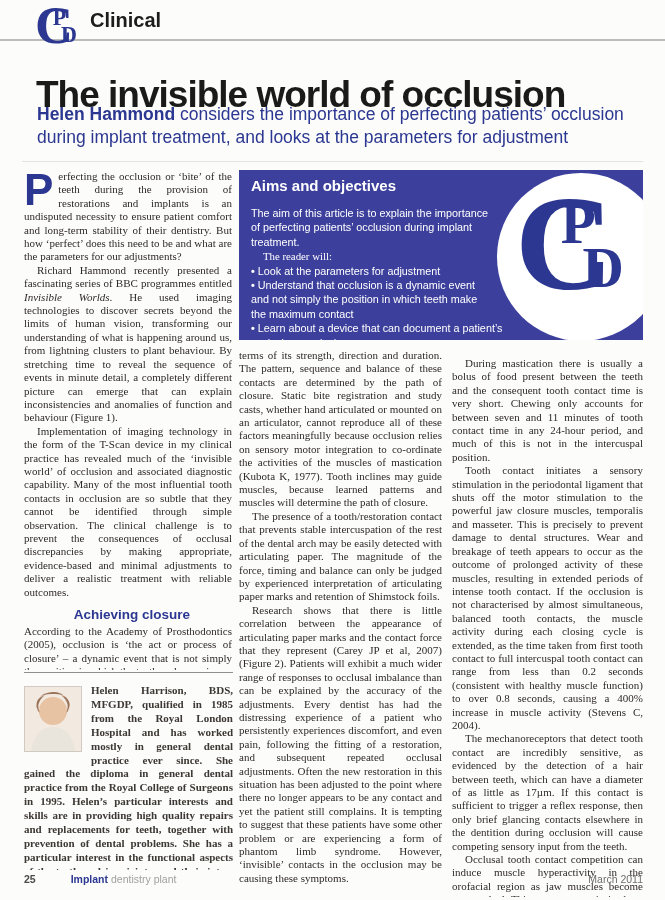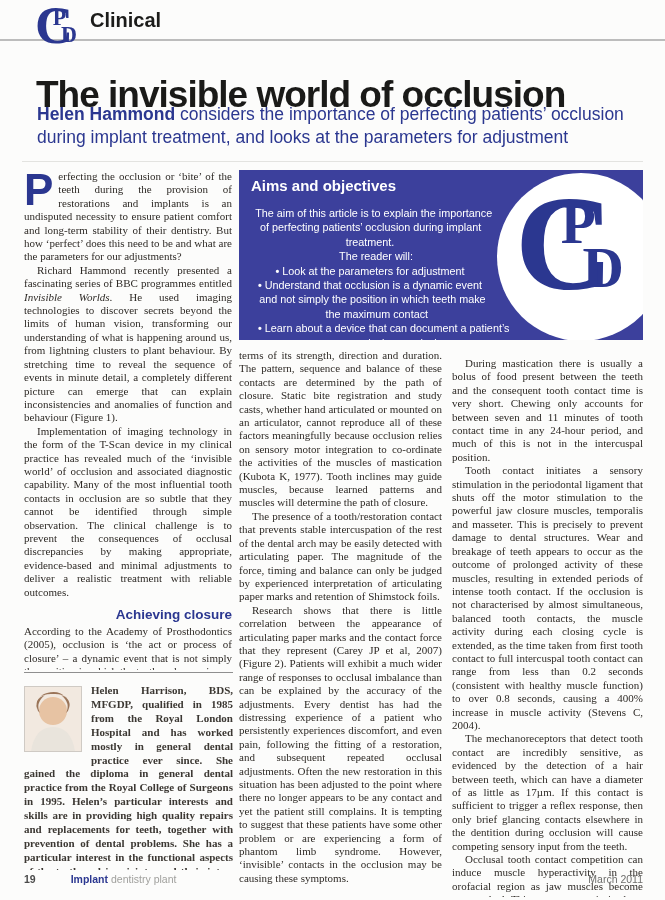--- a/index.html
+++ b/index.html
@@ -38,38 +38,38 @@
   #col2 { left:239px; top:349px; width:203px; height:540px; }
   #col3 { left:452px; top:357px; width:191px; height:540px; }
   .col p { margin:0; }
   .col p.ind { text-indent:13px; }
   .dropcap {
     float:left; font:bold 44px/36px "Liberation Sans", sans-serif;
     color:#2b3790; padding:2px 5px 0 0;
   }
   .subhead {
     font:bold 13.5px "Liberation Sans", sans-serif; color:#2b3790;
-    margin:8px 0 3px 8px; text-align:right;
+    margin:8px 0 3px 8px; text-align:center;
   }
 
   
   #aims-box {
     position:absolute; left:239px; top:170px; width:404px; height:170px;
     background:#3c409c; color:#fff; box-sizing:border-box; padding:7px 0 6px 12px;
     font-family:"Liberation Sans", sans-serif; overflow:hidden;
   }
   #aims-circle {
     float:right; width:168px; height:168px; border-radius:50%;
     background:#ffffff; shape-outside:circle(50%);
     margin:-4px -22px 0 8px; position:relative;
   }
   #cpd-big { position:absolute; left:18px; top:8px; font-size:44px; }
   #aims-heading { font-size:15px; font-weight:bold; margin:0 0 12px 0; }
-  .aims-p { font-size:10.8px; line-height:14.4px; margin:0;text-align:center; }
-  .aims-ind { text-indent:12px; }
+  .aims-p { font-size:10.8px; line-height:14.4px; margin:0; }
+  .aims-ind { text-indent:12px;font-family:Liberation Serif, serif; }
   .bullet-dot { font-weight:bold; margin-right:3px; }
 
   
   #bio-rule { position:absolute; left:24px; top:672px; width:209px; height:1px; background:#8f8f8f; }
   #bio {
     position:absolute; left:24px; top:684px; width:209px; height:186px; overflow:hidden;
     font:bold 11px/13.9px "Liberation Serif", serif; color:#3c3833; text-align:justify;
   }
   #author-photo {
     float:left; width:58px; height:66px; margin:2px 9px 2px 0;
@@ -156,17 +156,17 @@
         <path d="M12 22 Q10 6 28 7 Q46 6 44 22 Q46 14 40 10 Q34 3 22 6 Q12 8 12 22 Z" fill="#9a7458"></path>
         <path d="M13 24 Q8 12 20 8 Q10 16 15 26 Z" fill="#9a7458"></path>
         <path d="M43 24 Q48 12 36 8 Q46 16 41 26 Z" fill="#9a7458"></path>
         <path d="M6 64 Q10 40 28 40 Q46 40 50 64 Z" fill="#e9e4dc"></path>
       </svg>
     </span>
     <span>Helen Harrison, BDS, MFGDP, qualified in 1985 from the Royal London Hospital and has worked mostly in general dental practice ever since. She gained the diploma in general dental practice from the Royal College of Surgeons in 1995. Helen’s particular interests and skills are in providing high quality repairs and replacements for teeth, together with prevention of dental problems. She has a particular interest in the functional aspects of the teeth and jaw joints, and their inter-relationship with general health and fitness.</span>
   </div>
 
   <div id="footer-left">
-    <span class="pgnum">19</span><span class="jbold">Implant</span><span class="jlight">dentistry plant</span>
+    <span class="pgnum">25</span><span class="jbold">Implant</span><span class="jlight">dentistry plant</span>
   </div>
   <div id="footer-date">March 2011</div>
 
 </div>
 
 </body></html>

